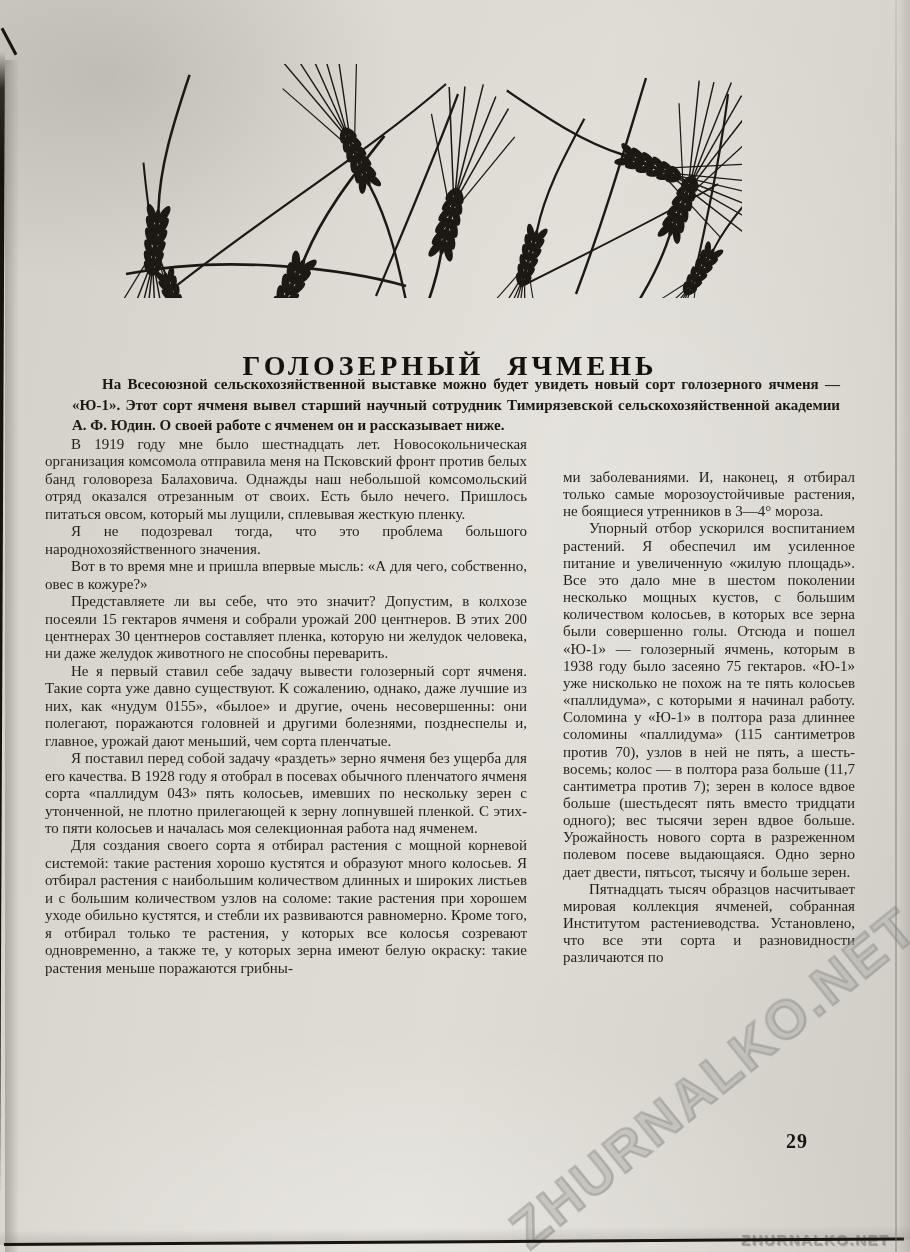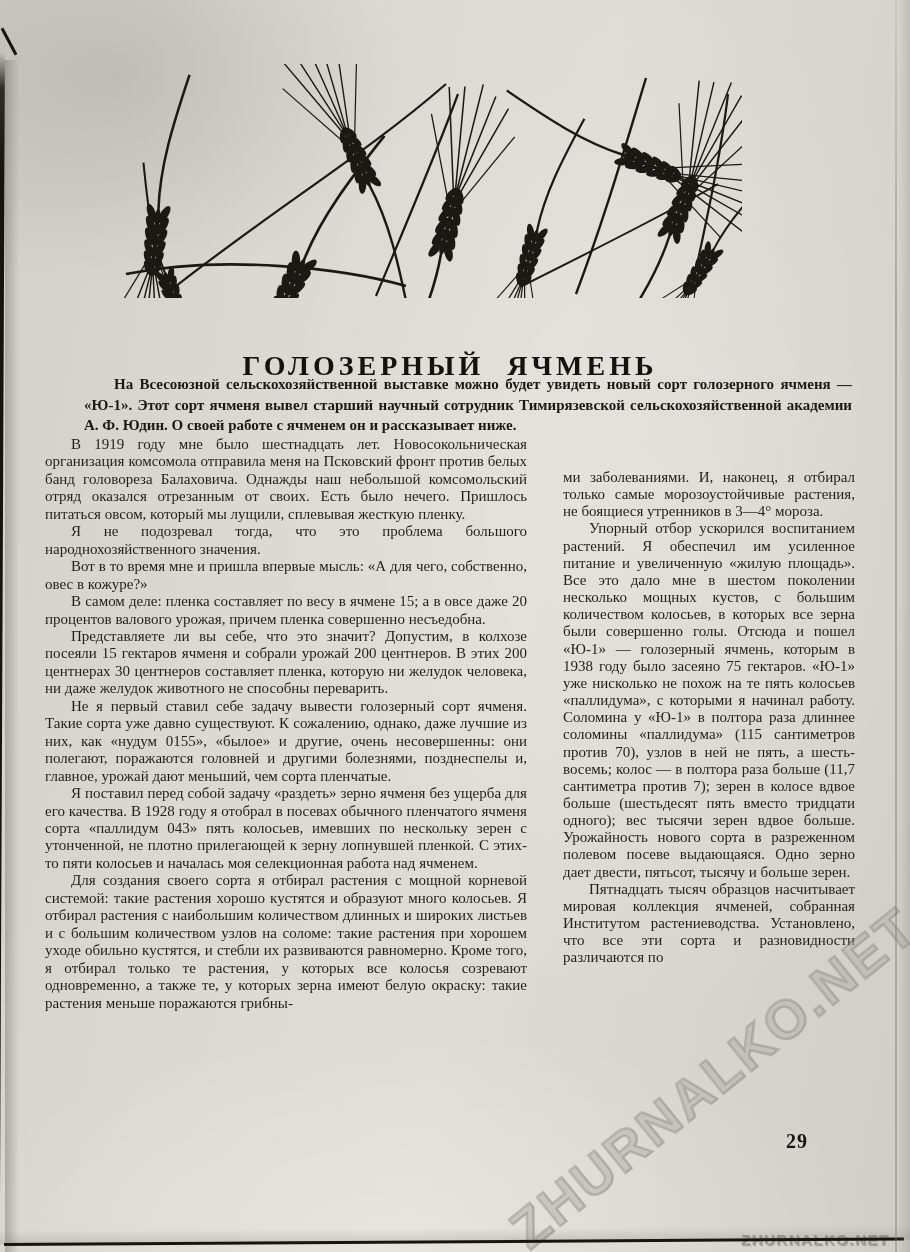--- a/index.html
+++ b/index.html
@@ -33,21 +33,21 @@
   .illo{position:absolute;left:106px;top:64px;width:636px;height:234px;}
   .illo svg{width:100%;height:100%;}
   .ink{stroke:#1c1813;fill:none;}
   .inkfill{fill:#1c1813;stroke:none;}
 
   
   .kicker{position:absolute;left:40px;top:305px;width:820px;text-align:center;
     font-style:italic;font-weight:bold;font-size:21px;letter-spacing:1.5px;word-spacing:7px;color:#17130e;}
   .title{position:absolute;left:40px;top:334px;width:820px;text-align:center;
     font-weight:bold;font-size:28px;letter-spacing:4px;word-spacing:12px;color:#15110c;margin-top:16px;}
-  .lead{position:absolute;left:84px;top:374px;width:768px;
+  .lead{position:absolute;left:72px;top:374px;width:768px;
     font-weight:bold;font-size:15px;line-height:20.5px;text-align:justify;text-indent:30px;color:#1c1812;}
 
   
   .col{position:absolute;top:436px;font-size:15px;line-height:17.45px;text-align:justify;
     color:#221e18;hyphens:auto;-webkit-hyphens:auto;}
   .col-left{left:45px;width:482px;}
   .col-right{left:563px;width:292px;line-height:17.15px;}
   .col p{margin:0;text-indent:26px;}
   .col p.noindent{text-indent:0;margin-top:33px;}
 
@@ -113,21 +113,20 @@
     </svg>
   </div>
 
   <div class="title">ГОЛОЗЕРНЫЙ ЯЧМЕНЬ</div>
   <div class="lead">На Всесоюзной сельскохозяйственной выставке можно будет увидеть новый сорт голозерного ячменя — «Ю-1». Этот сорт ячменя вывел старший научный сотрудник Тимирязевской сельскохозяйственной академии А. Ф. Юдин. О своей работе с ячменем он и рассказывает ниже.</div>
 
   <div class="col col-left">
     <p>В 1919 году мне было шестнадцать лет. Новосокольническая организация комсомола отправила меня на Псковский фронт против белых банд головореза Балаховича. Однажды наш небольшой комсомольский отряд оказался отрезанным от своих. Есть было нечего. Пришлось питаться овсом, который мы лущили, сплевывая жесткую пленку.</p>
     <p>Я не подозревал тогда, что это проблема большого народнохозяйственного значения.</p>
     <p>Вот в то время мне и пришла впервые мысль: «А для чего, собственно, овес в кожуре?»</p>
-    <p>В самом деле: пленка составляет по весу в ячмене 15; а в овсе даже 20 процентов валового урожая, причем пленка совершенно несъедобна.</p>
     <p>Представляете ли вы себе, что это значит? Допустим, в колхозе посеяли 15 гектаров ячменя и собрали урожай 200 центнеров. В этих 200 центнерах 30 центнеров составляет пленка, которую ни желудок человека, ни даже желудок животного не способны переварить.</p>
     <p>Не я первый ставил себе задачу вывести голозерный сорт ячменя. Такие сорта уже давно существуют. К сожалению, однако, даже лучшие из них, как «нудум 0155», «былое» и другие, очень несовершенны: они полегают, поражаются головней и другими болезнями, позднеспелы и, главное, урожай дают меньший, чем сорта пленчатые.</p>
     <p>Я поставил перед собой задачу «раздеть» зерно ячменя без ущерба для его качества. В 1928 году я отобрал в посевах обычного пленчатого ячменя сорта «паллидум 043» пять колосьев, имевших по нескольку зерен с утонченной, не плотно прилегающей к зерну лопнувшей пленкой. С этих-то пяти колосьев и началась моя селекционная работа над ячменем.</p>
     <p>Для создания своего сорта я отбирал растения с мощной корневой системой: такие растения хорошо кустятся и образуют много колосьев. Я отбирал растения с наибольшим количеством длинных и широких листьев и с большим количеством узлов на соломе: такие растения при хорошем уходе обильно кустятся, и стебли их развиваются равномерно. Кроме того, я отбирал только те растения, у которых все колосья созревают одновременно, а также те, у которых зерна имеют белую окраску: такие растения меньше поражаются грибны-</p>
   </div>
   <div class="col col-right">
     <p class="noindent">ми заболеваниями. И, наконец, я отбирал только самые морозоустойчивые растения, не боящиеся утренников в 3—4° мороза.</p>
     <p>Упорный отбор ускорился воспитанием растений. Я обеспечил им усиленное питание и увеличенную «жилую площадь». Все это дало мне в шестом поколении несколько мощных кустов, с большим количеством колосьев, в которых все зерна были совершенно голы. Отсюда и пошел «Ю-1» — голозерный ячмень, которым в 1938 году было засеяно 75 гектаров. «Ю-1» уже нисколько не похож на те пять колосьев «паллидума», с которыми я начинал работу. Соломина у «Ю-1» в полтора раза длиннее соломины «паллидума» (115 сантиметров против 70), узлов в ней не пять, а шесть-восемь; колос — в полтора раза больше (11,7 сантиметра против 7); зерен в колосе вдвое больше (шестьдесят пять вместо тридцати одного); вес тысячи зерен вдвое больше. Урожайность нового сорта в разреженном полевом посеве выдающаяся. Одно зерно дает двести, пятьсот, тысячу и больше зерен.</p>
     <p>Пятнадцать тысяч образцов насчитывает мировая коллекция ячменей, собранная Институтом растениеводства. Установлено, что все эти сорта и разновидности различаются по</p>
   </div>

